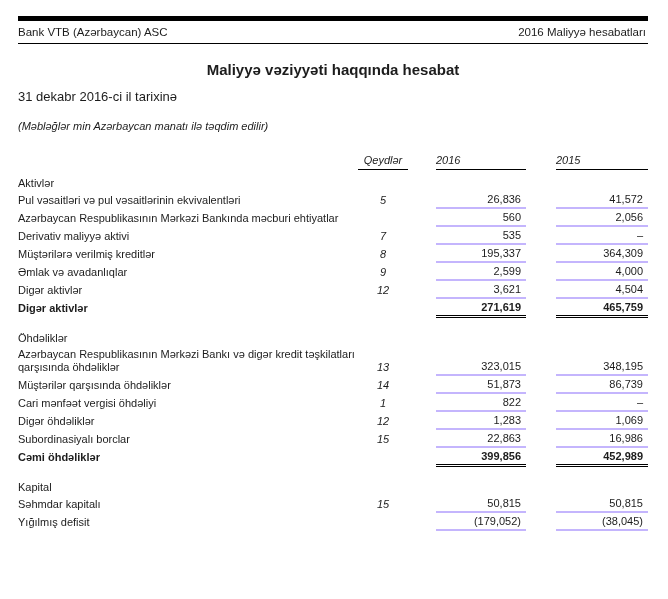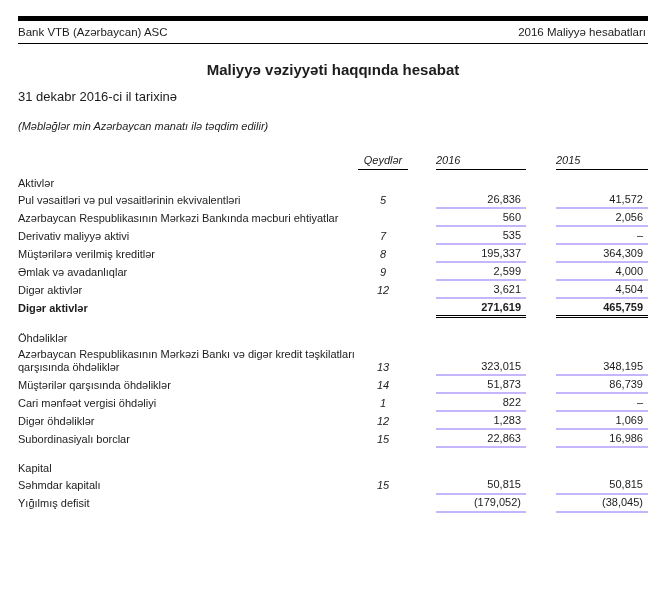--- a/index.html
+++ b/index.html
@@ -180,20 +180,28 @@
           <td class="num">1,069</td>
         </tr>
         <tr class="item">
           <td class="lbl">Subordinasiyalı borclar</td>
           <td class="note">15</td>
           <td class="gap"></td>
           <td class="num">22,863</td>
           <td class="gap"></td>
           <td class="num">16,986</td>
         </tr>
+        <tr class="total">
+          <td class="lbl">Cəmi öhdəliklər</td>
+          <td class="note"></td>
+          <td class="gap"></td>
+          <td class="num">399,856</td>
+          <td class="gap"></td>
+          <td class="num">452,989</td>
+        </tr>
         <tr class="spacer">
           <td colspan="6"></td>
         </tr>
         <tr class="section">
           <td class="lbl">Kapital</td>
           <td class="note"></td>
           <td class="gap"></td>
           <td class="num"></td>
           <td class="gap"></td>
           <td class="num"></td>

